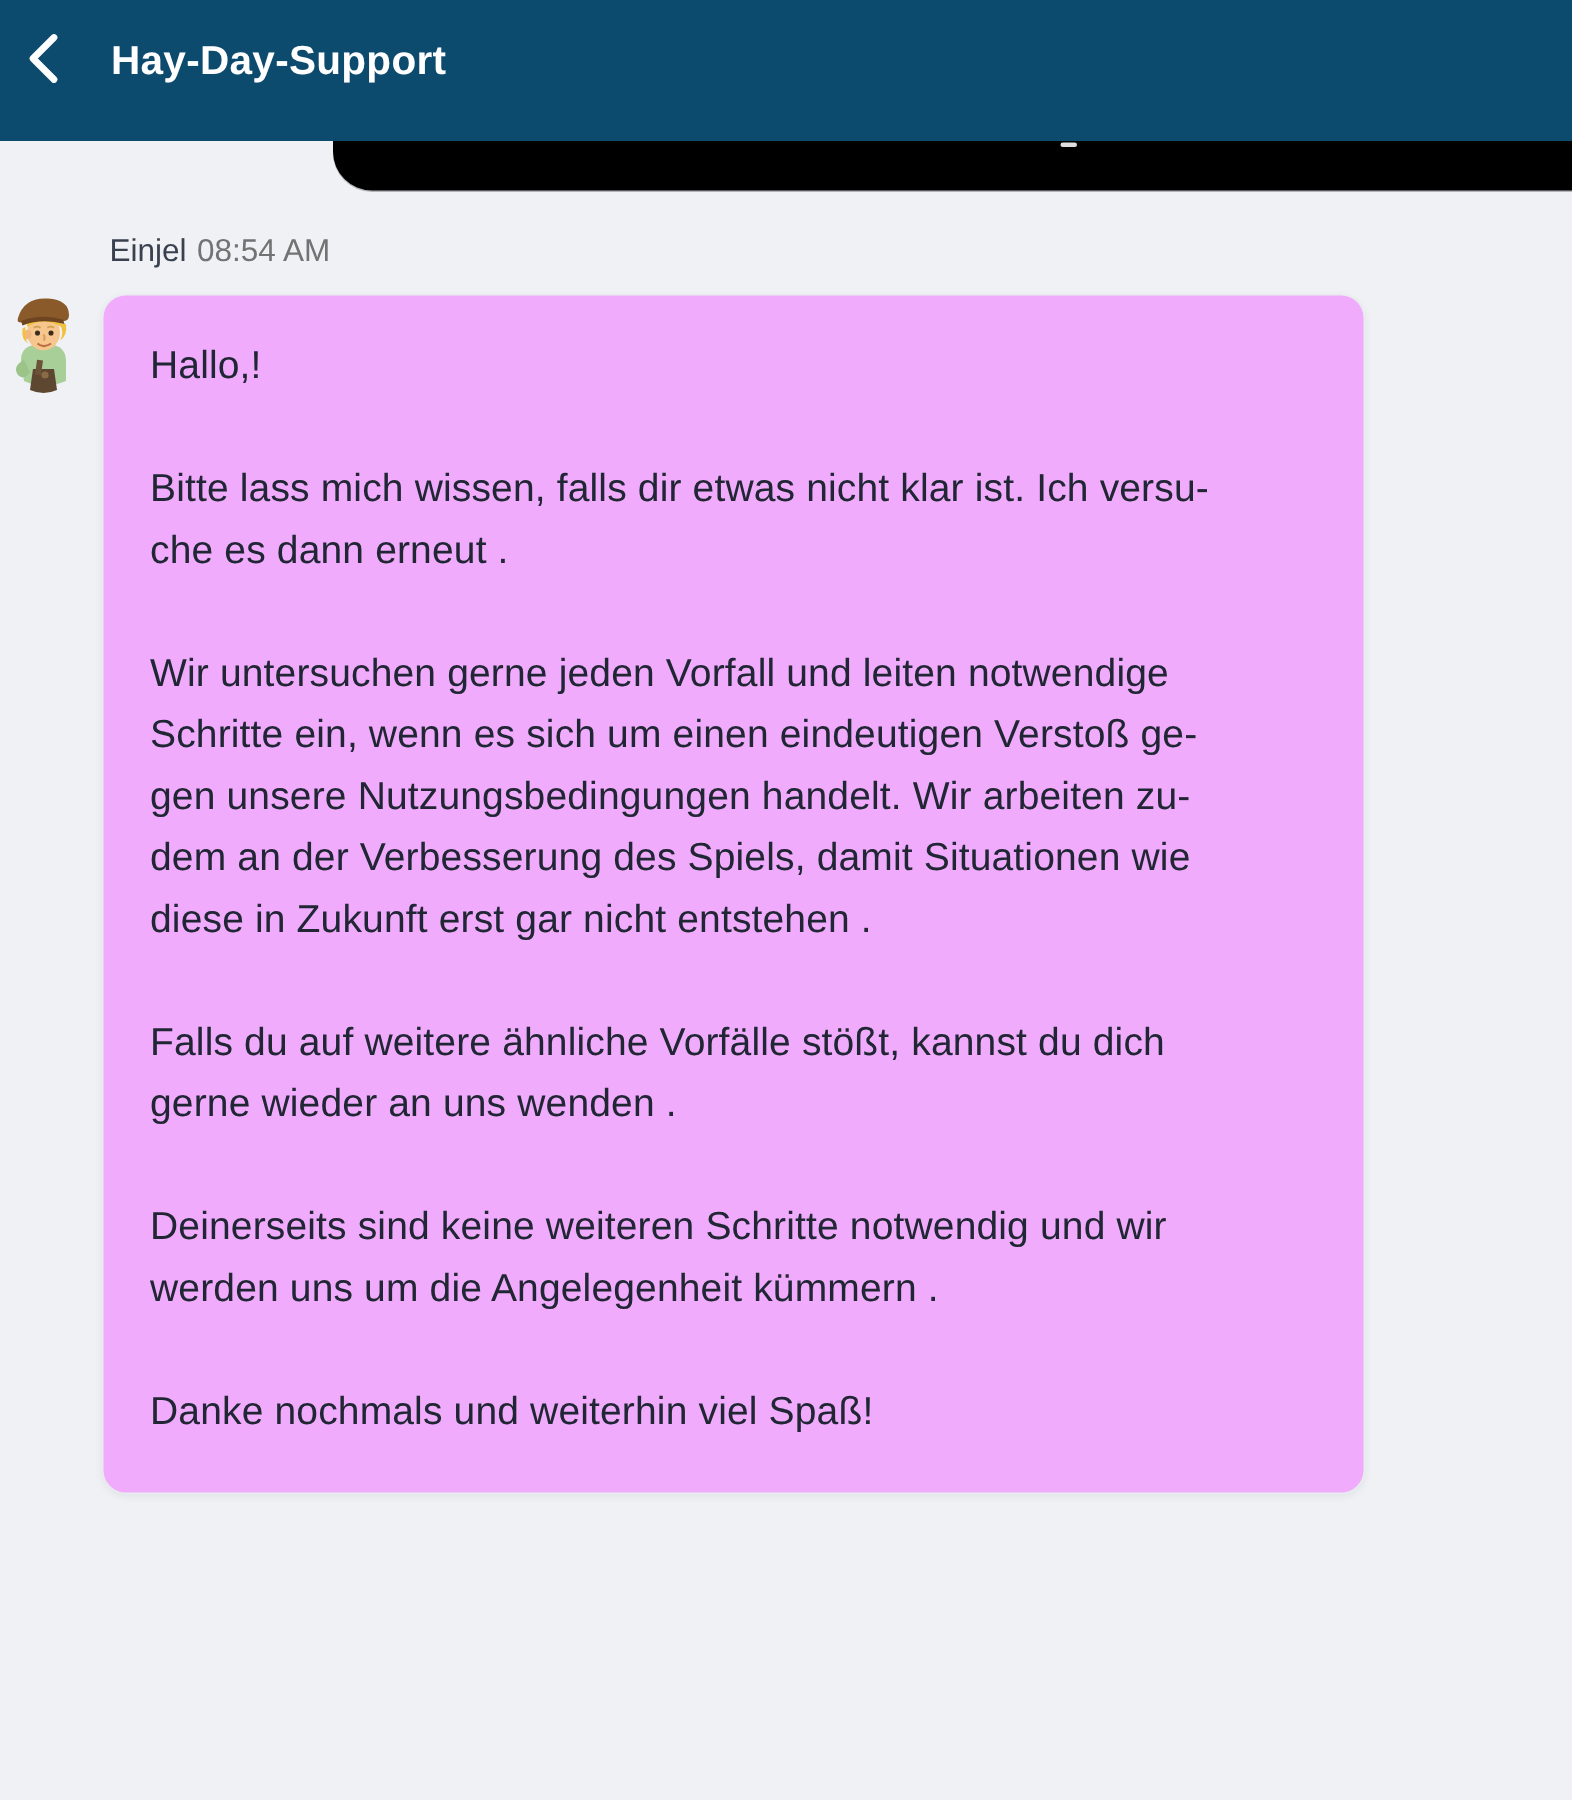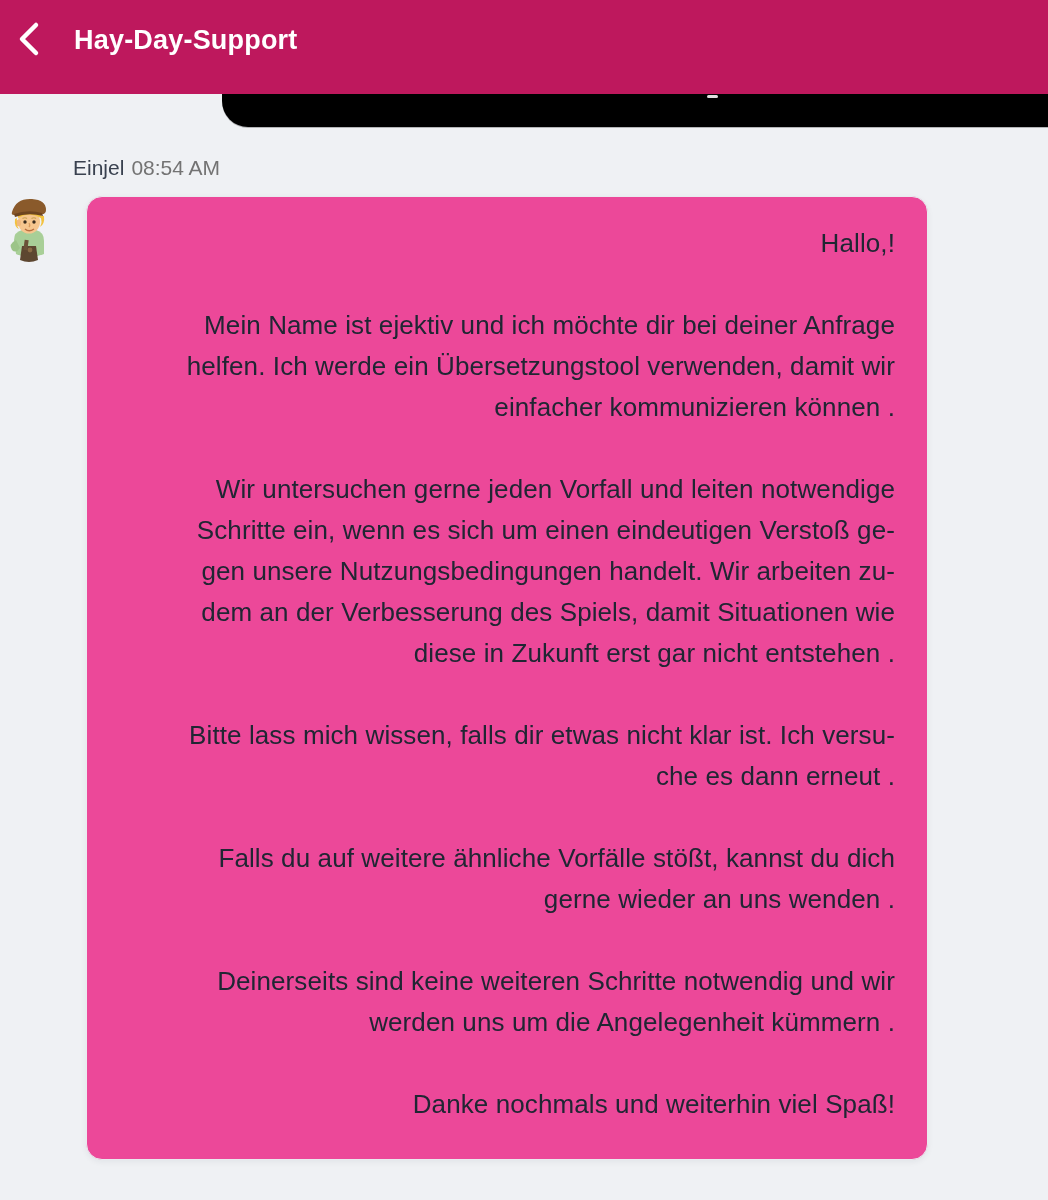--- a/index.html
+++ b/index.html
@@ -12,21 +12,21 @@
   }
   .app {
     position: absolute; inset: 0;
     width: 1048px; height: 1200px;
     background: #eff1f4;
   }
   
   .header {
     position: absolute; top: 0; left: 0; right: 0;
     height: 94px;
-    background: #be185d;
+    background: #0c4a6e;
     display: flex; align-items: center;
     padding: 0 16px;
     z-index: 3;
   }
   .back-btn {
     width: 44px; height: 44px;
     display: flex; align-items: center; justify-content: flex-start;
     background: transparent; border: none; cursor: pointer;
     margin-top: -14px;
   }
@@ -62,28 +62,27 @@
     font-size: 21px; line-height: 24px;
     display: flex; gap: 7px; align-items: baseline;
   }
   .sender-name { color: #39414f; font-weight: 400; }
   .msg-time { color: #737373; font-weight: 400; }
   .avatar {
     position: absolute; left: 4px; top: 196px;
     width: 48px; height: 68px;
   }
   .bubble {
-    position: absolute; left: 86px; top: 196px;
+    position: absolute; left: 68px; top: 196px;
     width: 842px;
-    background: #ec4899;
+    background: #f0abfc;
     border: 1px solid #e9ebef;
     border-radius: 16px;
     box-shadow: 0 2px 6px rgba(25, 35, 55, 0.06);
     padding: 26px 32px 19px 31px;
-    text-align: right;
   }
   .bubble p {
     font-size: 26px;
     line-height: 41px;
     color: #202633;
     white-space: pre-line;
     margin-bottom: 41px;
     letter-spacing: 0.1px;
   }
   .bubble p:last-child { margin-bottom: 15px; }
@@ -145,30 +144,27 @@
           <path d="M27.5 22.5 Q30 21 32 22.5" stroke="#caa14f" stroke-width="1.2" fill="none"></path>
 
           <path d="M25 27 Q26.5 29.5 25 31" stroke="#d99c5e" stroke-width="1.3" fill="none"></path>
           <path d="M21 33 Q25 36.5 30 33" stroke="#b96f3f" stroke-width="1.4" fill="none"></path>
         </svg>
       </span>
     </div>
 
     <div class="bubble">
       <p>Hallo,!</p>
-      <p>Mein Name ist ejektiv und ich möchte dir bei deiner Anfrage
-helfen. Ich werde ein Übersetzungstool verwenden, damit wir
-einfacher kommunizieren können .</p>
+      <p>Bitte lass mich wissen, falls dir etwas nicht klar ist. Ich versu-
+che es dann erneut .</p>
       <p>Wir untersuchen gerne jeden Vorfall und leiten notwendige
 Schritte ein, wenn es sich um einen eindeutigen Verstoß ge-
 gen unsere Nutzungsbedingungen handelt. Wir arbeiten zu-
 dem an der Verbesserung des Spiels, damit Situationen wie
 diese in Zukunft erst gar nicht entstehen .</p>
-      <p>Bitte lass mich wissen, falls dir etwas nicht klar ist. Ich versu-
-che es dann erneut .</p>
       <p>Falls du auf weitere ähnliche Vorfälle stößt, kannst du dich
 gerne wieder an uns wenden .</p>
       <p>Deinerseits sind keine weiteren Schritte notwendig und wir
 werden uns um die Angelegenheit kümmern .</p>
       <p>Danke nochmals und weiterhin viel Spaß!</p>
     </div>
 
   </div>
 </div>
 

